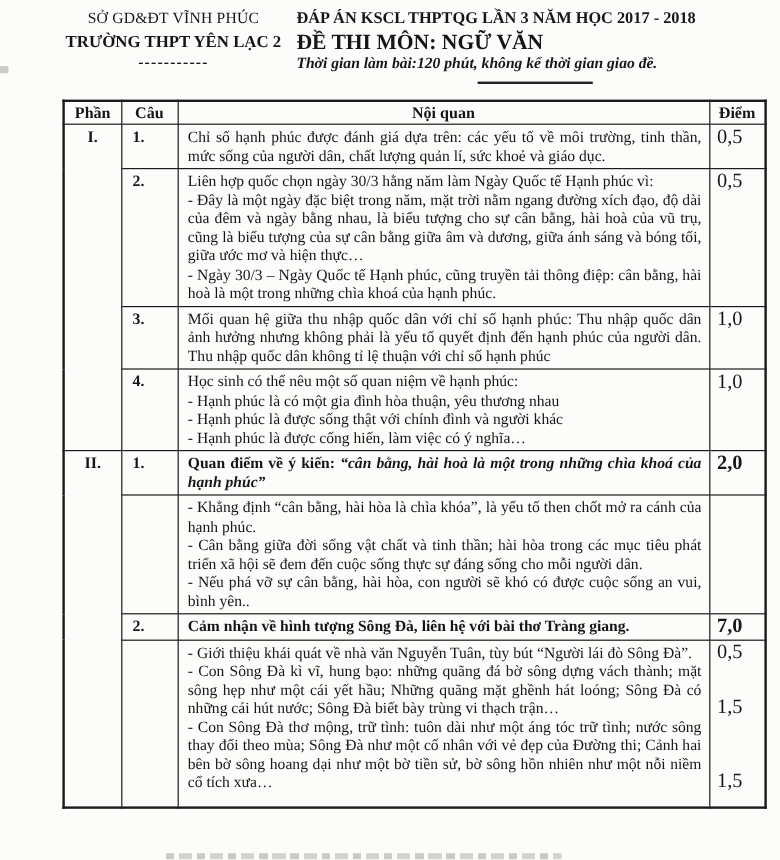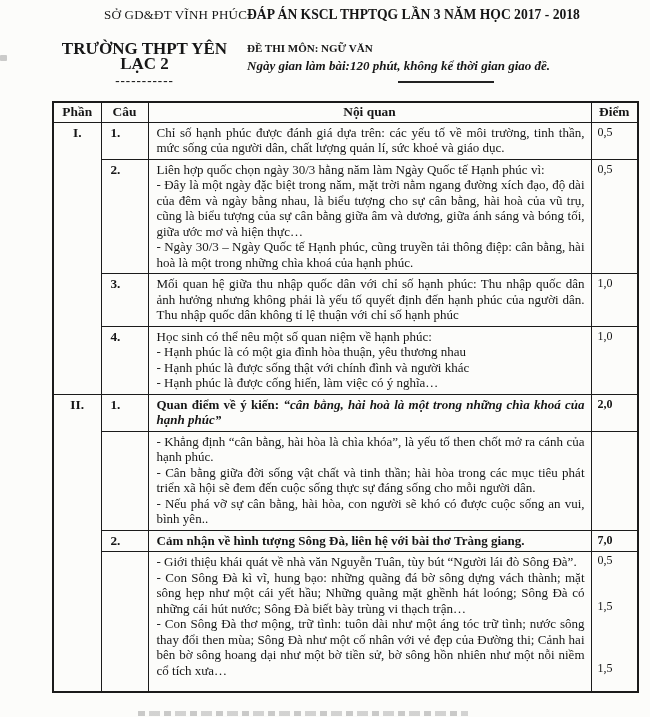--- a/index.html
+++ b/index.html
@@ -12,26 +12,26 @@
     font-size: 13px;
     line-height: 15.5px;
     overflow: hidden;
     position: relative;
   }
   .page { position: relative; width: 650px; height: 717px; overflow: hidden; }
 
   
   .doc-header { display: flex; padding-top: 7px; }
   .head-left { width: 205px; margin-left: 42px; text-align: center; flex: none; }
-  .head-left .dept { font-size: 13px; letter-spacing: .2px; text-align: right; }
-  .head-left .school { font-size: 17px; font-weight: bold; margin-top: 18px; }
+  .head-left .dept { font-size: 13px; letter-spacing: .2px; }
+  .head-left .school { font-size: 14px; font-weight: bold; margin-top: 5px; }
   .head-left .dashes { font-weight: bold; letter-spacing: 1px; margin-top: 1px; }
   .head-right { flex: 1; text-align: left; padding-right: 6px; }
   .head-right .title { font-size: 13.6px; font-weight: bold; }
-  .head-right .subject { font-size: 11px; font-weight: bold; margin-top: 18px; }
+  .head-right .subject { font-size: 18px; font-weight: bold; margin-top: 5px; }
   .head-right .duration { font-size: 13px; font-weight: bold; font-style: italic; margin-top: 2px; }
   .head-right .pages { font-size: 13px; margin-top: 1px; }
   .head-rule { width: 96px; border-top: 2px solid #222; margin: 7px auto 0 auto; }
 
   
   table.answer {
     border-collapse: collapse;
     table-layout: fixed;
     width: 585px;
     margin: 13px 0 0 52px;
@@ -43,21 +43,21 @@
   table.answer { border-width: 2px; }
   th, td { vertical-align: top; padding: 1px 4px; }
   th {
     font-size: 13.4px; font-weight: bold; text-align: center;
     padding: 1px 2px 2px 2px;
   }
   td.c-phan { text-align: center; font-weight: bold; font-size: 13.4px; padding-top: 2px; }
   td.c-cau  { font-weight: bold; font-size: 13.2px; padding-left: 9px; padding-top: 2px; }
   td.c-noidung { padding: 2px 6px 3px 8px; }
   td.c-noidung p { text-align: justify; }
-  td.c-diem { padding-left: 6px; padding-top: 2px; font-size: 12px; }
+  td.c-diem { padding-left: 6px; padding-top: 2px; font-size: 17px; }
   .bold { font-weight: bold; }
   .bold-italic { font-weight: bold; font-style: italic; }
   .head-pad-bottom { padding-bottom: 17px; }
   .diem-offset { padding-top: 17px; }
   .diem-stack { position: relative; height: 140px; }
   .diem-stack .s1 { position: absolute; top: 1px; left: 6px; }
   .diem-stack .s2 { position: absolute; top: 47px; left: 6px; }
   .diem-stack .s3 { position: absolute; top: 109px; left: 6px; }
 
   
@@ -81,21 +81,21 @@
 
   <div class="doc-header">
     <div class="head-left">
       <div class="dept">SỞ GD&amp;ĐT VĨNH PHÚC</div>
       <div class="school">TRƯỜNG THPT YÊN LẠC 2</div>
       <div class="dashes">-----------</div>
     </div>
     <div class="head-right">
       <div class="title">ĐÁP ÁN KSCL THPTQG LẦN 3 NĂM HỌC 2017 - 2018</div>
       <div class="subject">ĐỀ THI MÔN: NGỮ VĂN</div>
-      <div class="duration">Ngày gian làm bài:120 phút, không kể thời gian giao đề.</div>
+      <div class="duration">Thời gian làm bài:120 phút, không kể thời gian giao đề.</div>
       <div class="head-rule"></div>
     </div>
   </div>
 
   <table class="answer">
     <colgroup>
       <col style="width:48px">
         <col style="width:47px">
         <col style="width:443px">
         <col style="width:47px">
@@ -167,21 +167,21 @@
         <td class="c-noidung head-pad-bottom">
           <p class="bold">Cảm nhận về hình tượng Sông Đà, liên hệ với bài thơ Tràng giang.</p>
         </td>
         <td class="c-diem bold">7,0</td>
       </tr>
       <tr>
         <td class="c-cau"></td>
         <td class="c-noidung">
           <p>- Giới thiệu khái quát về nhà văn Nguyễn Tuân, tùy bút “Người lái đò Sông Đà”.</p>
           <p>- Con Sông Đà kì vĩ, hung bạo: những quãng đá bờ sông dựng vách thành; mặt sông hẹp như một cái yết hầu; Những quãng mặt ghềnh hát loóng; Sông Đà có những cái hút nước; Sông Đà biết bày trùng vi thạch trận…</p>
-          <p>- Con Sông Đà thơ mộng, trữ tình: tuôn dài như một áng tóc trữ tình; nước sông thay đổi then mùa; Sông Đà như một cố nhân với vẻ đẹp của Đường thi; Cảnh hai bên bờ sông hoang dại như một bờ tiền sử, bờ sông hồn nhiên như một nỗi niềm cổ tích xưa…</p>
+          <p>- Con Sông Đà thơ mộng, trữ tình: tuôn dài như một áng tóc trữ tình; nước sông thay đổi theo mùa; Sông Đà như một cố nhân với vẻ đẹp của Đường thi; Cảnh hai bên bờ sông hoang dại như một bờ tiền sử, bờ sông hồn nhiên như một nỗi niềm cổ tích xưa…</p>
         </td>
         <td class="c-diem diem-stack">
           <span class="s1">0,5</span>
           <span class="s2">1,5</span>
           <span class="s3">1,5</span>
         </td>
       </tr>
     </tbody>
   </table>
 

